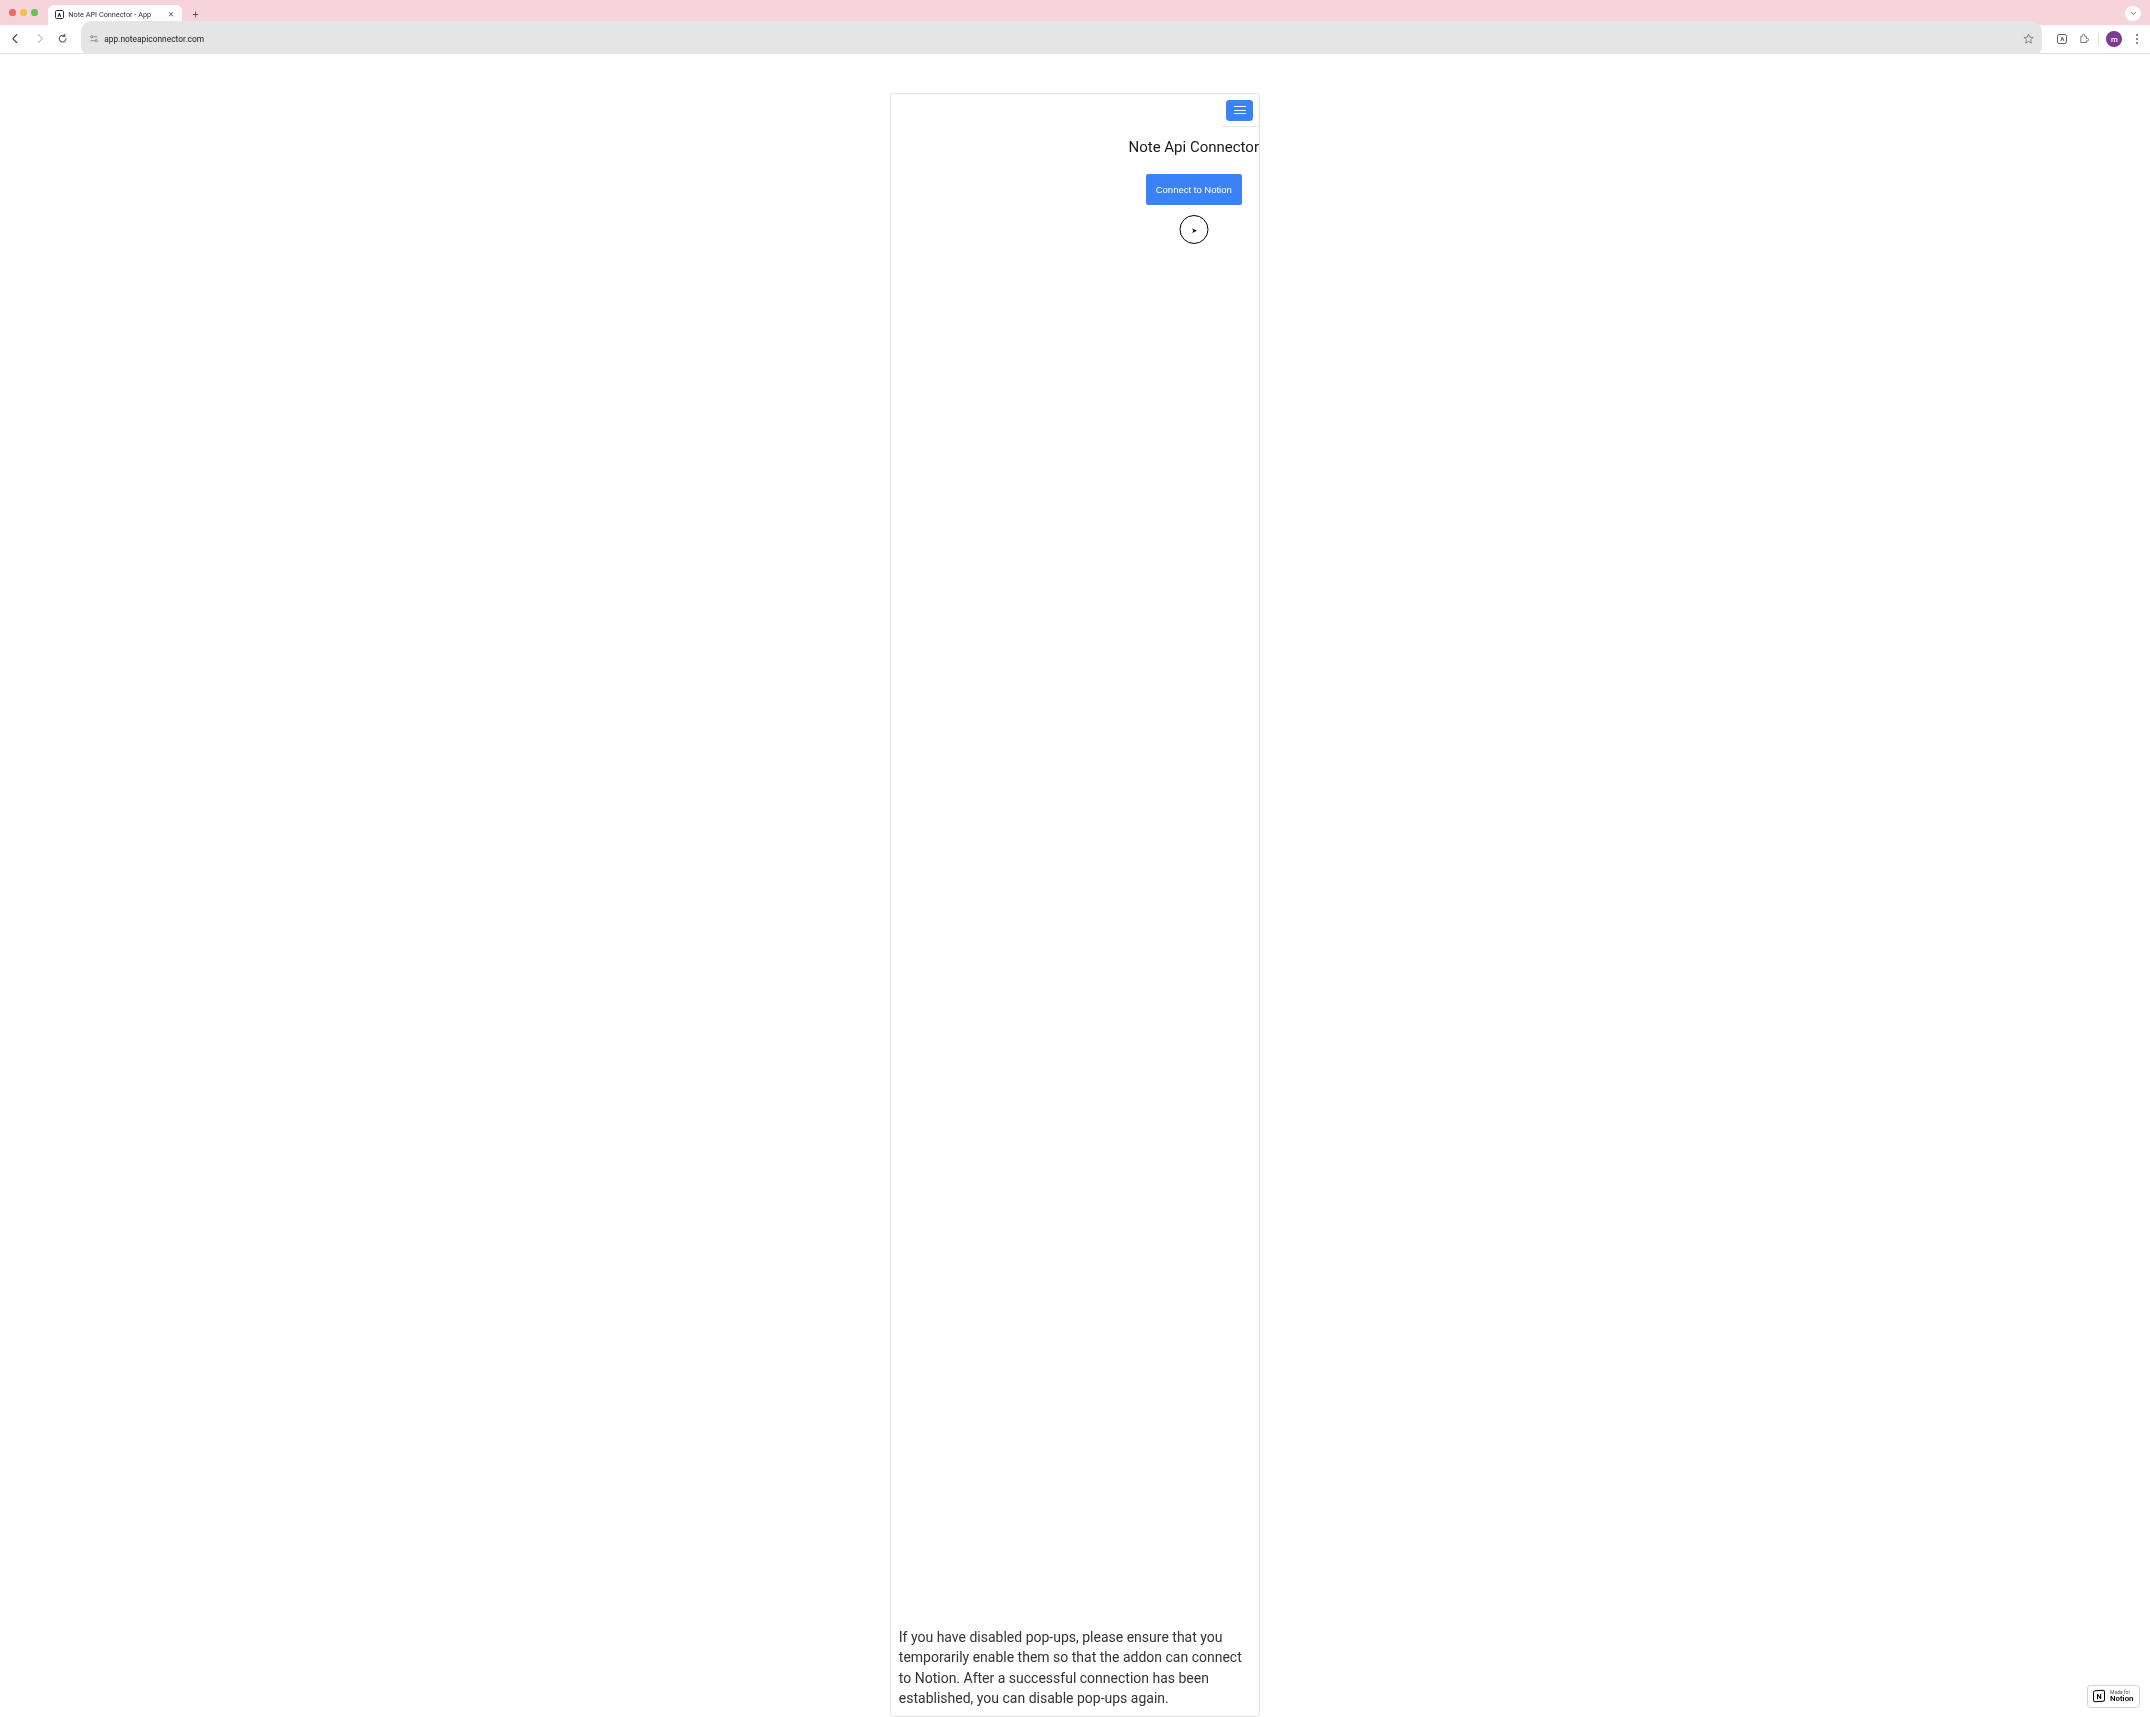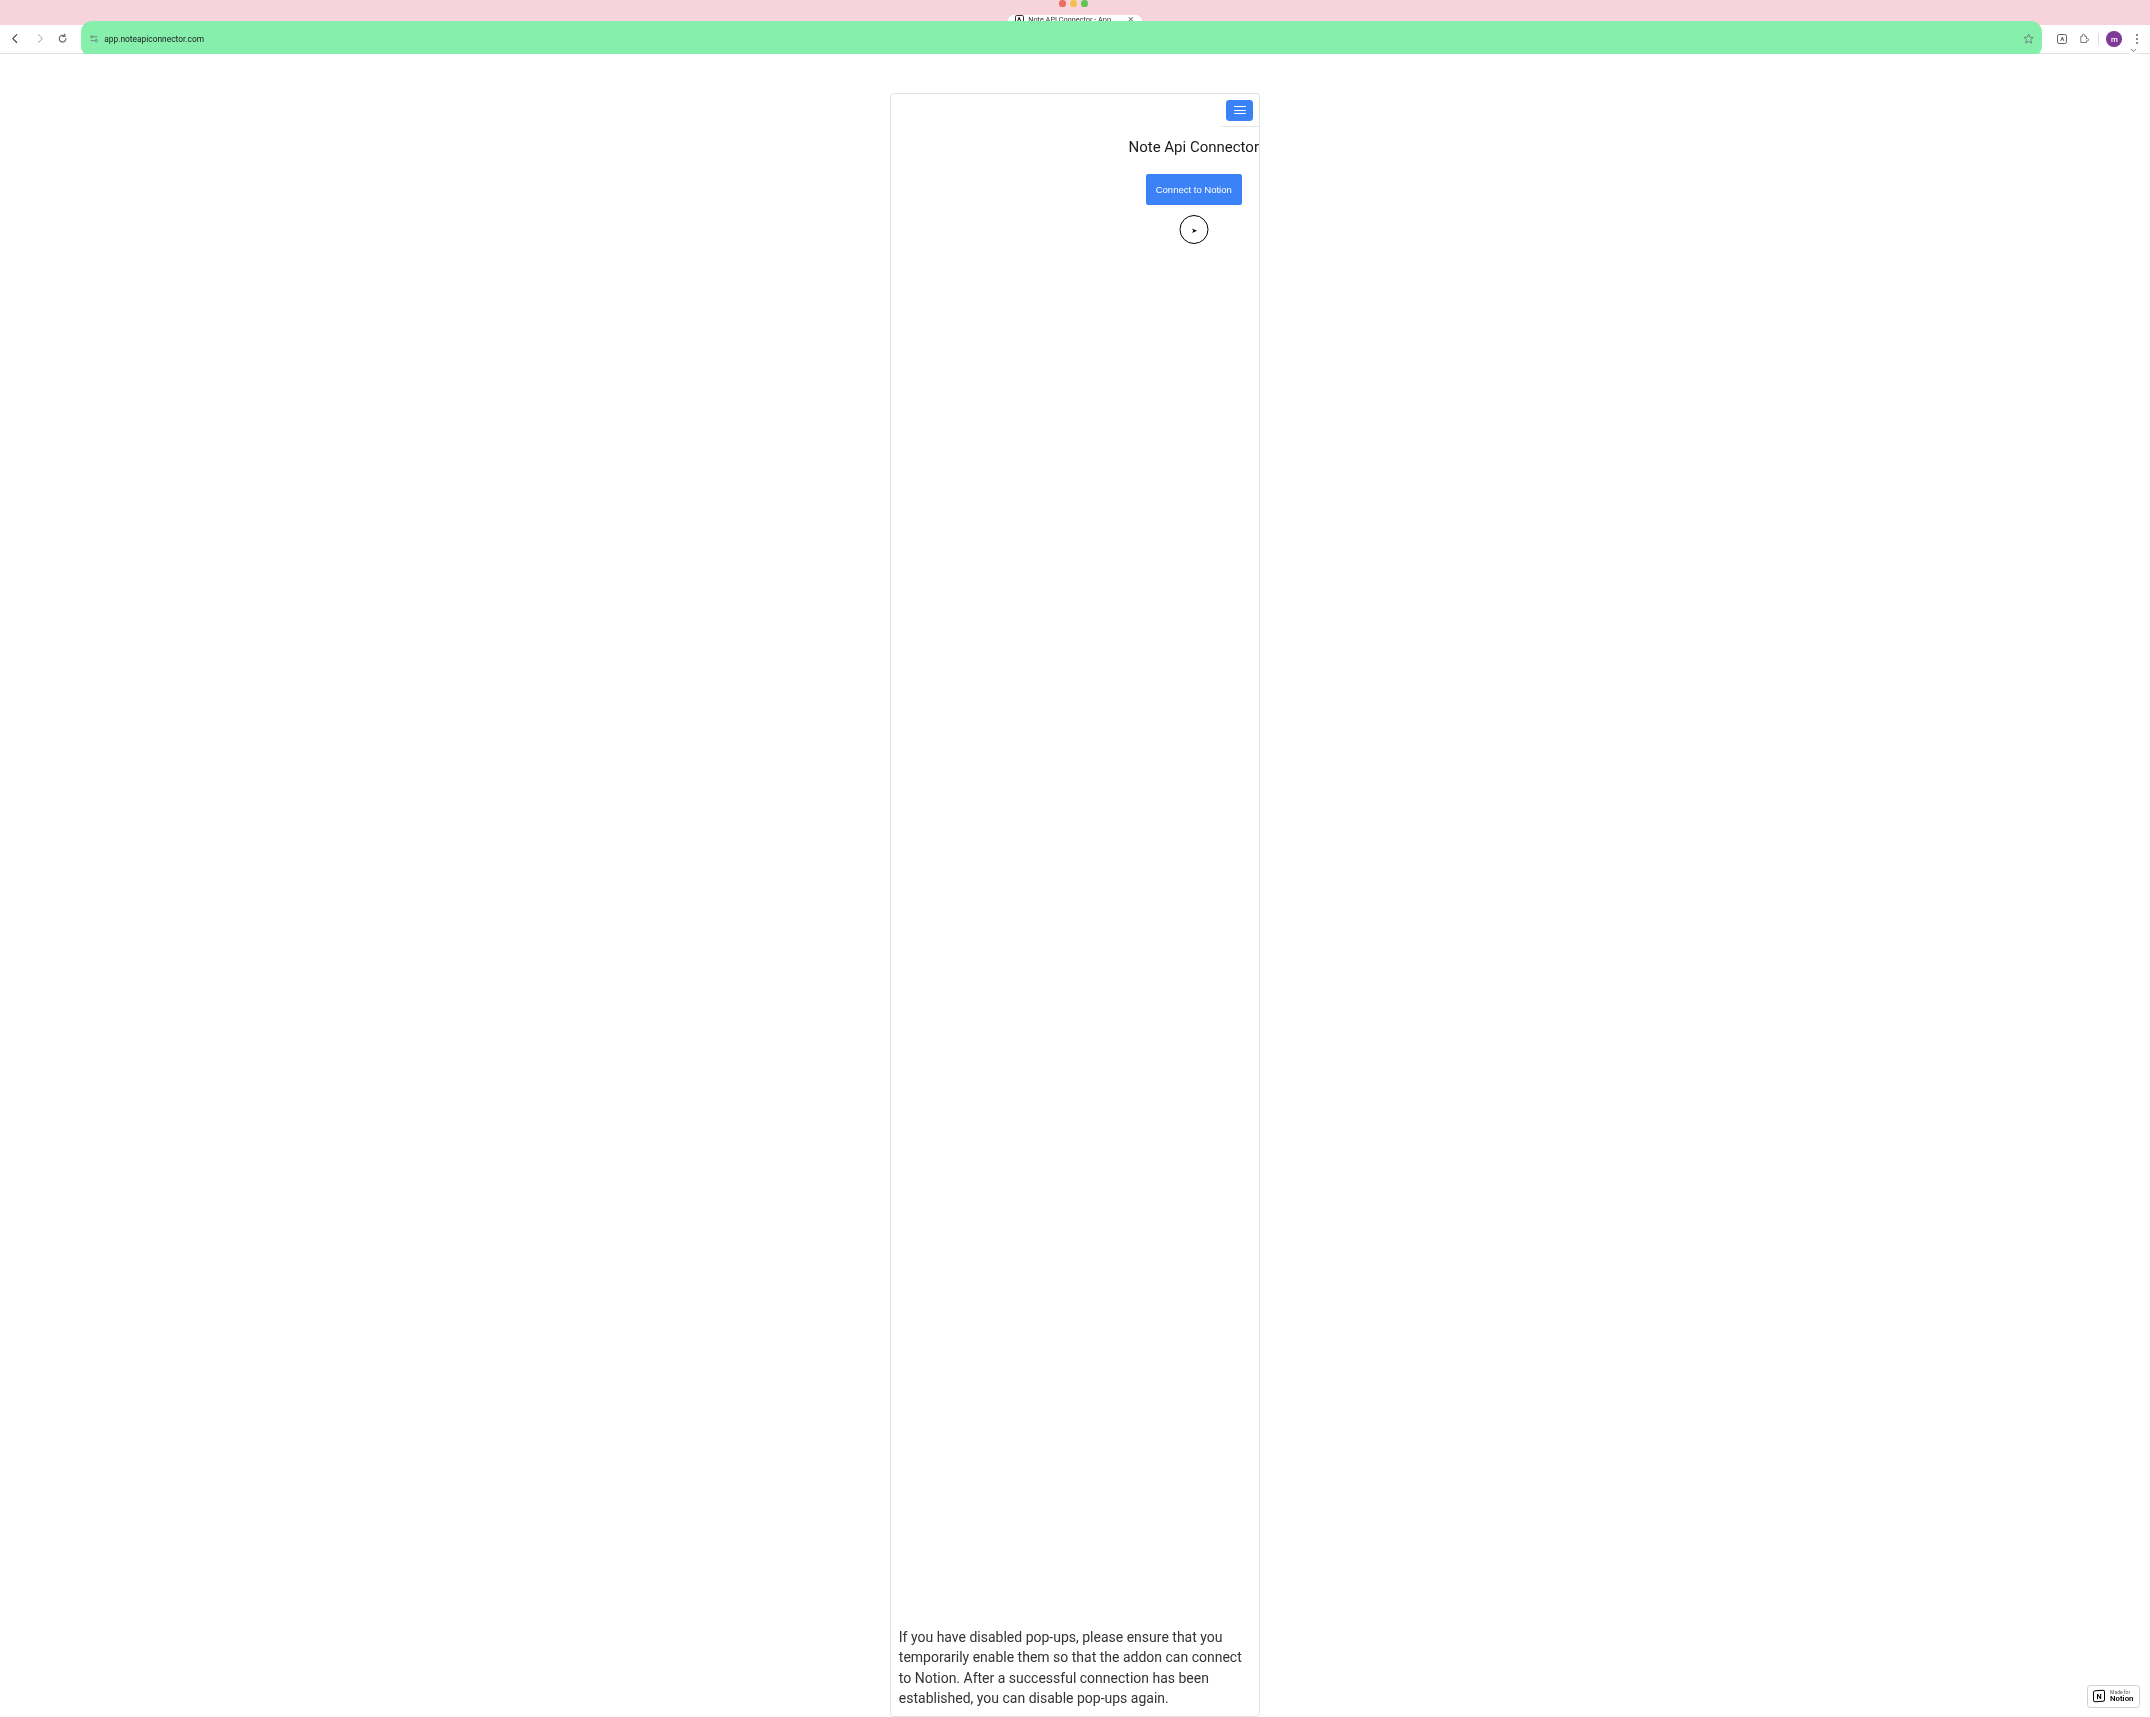--- a/index.html
+++ b/index.html
@@ -17,21 +17,20 @@
     .browser-chrome {
       background: #f7d3dc;
       width: 100%;
     }
     .tab-bar {
       display: flex;
       align-items: center;
       height: 25px;
       padding: 0 5.6px;
       gap: 3.4px;
-      flex-direction: column;
     }
     .traffic-lights {
       display: flex;
       gap: 4.5px;
       margin-right: 6.7px;
       margin-left: 3.4px;
     }
     .traffic-light {
       width: 6.7px;
       height: 6.7px;
@@ -118,21 +117,21 @@
       justify-content: center;
       cursor: pointer;
       color: #5f6368;
     }
     .nav-btn.disabled {
       color: #bbb;
       cursor: default;
     }
     .url-bar {
       flex: 1;
-      background: #86efac;
+      background: #e5e5e5;
       border-radius: 11.2px;
       height: 36px;
       display: flex;
       align-items: center;
       padding: 0 7.8px;
       gap: 5.6px;
       margin: 0 3.4px;
     }
     .site-info-btn {
       display: flex;

